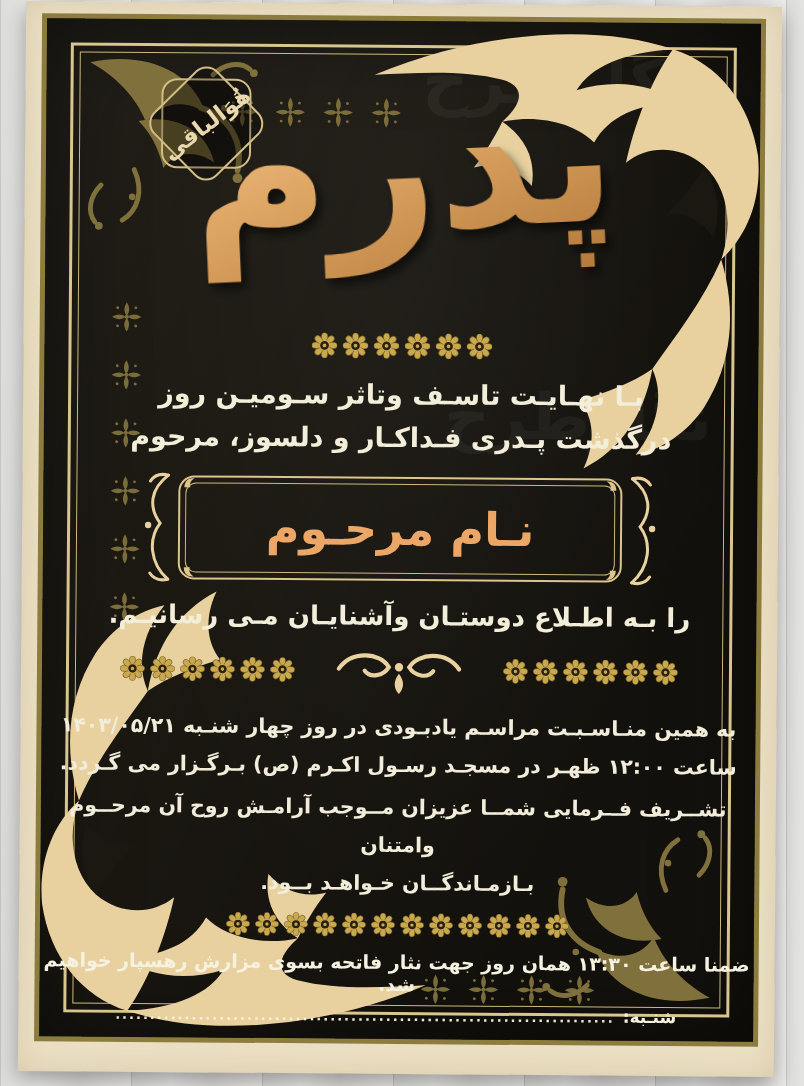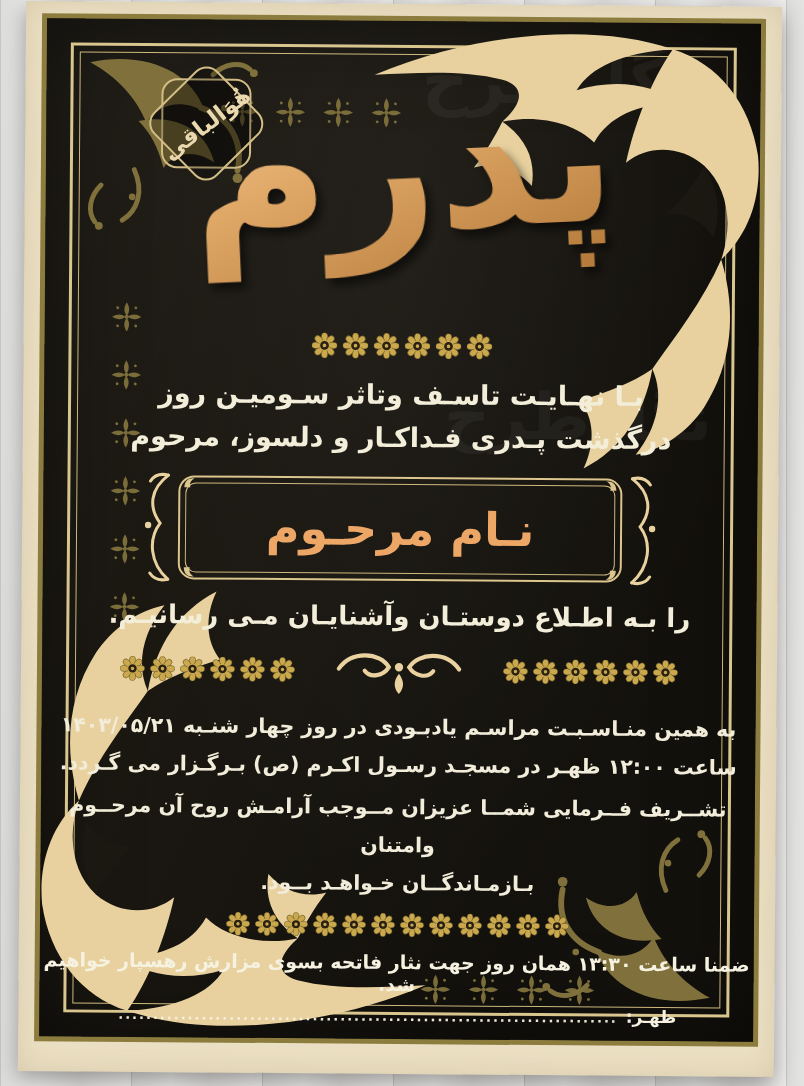--- a/index.html
+++ b/index.html
@@ -426,20 +426,20 @@
               <use href="#rosette"></use>
             </svg>
             <svg>
               <use href="#rosette"></use>
             </svg>
           </div>
 
         <div class="note">ضمنا ساعت ۱۳:۳۰ همان روز جهت نثار فاتحه بسوی مزارش رهسپار خواهیم شد.</div>
 
         <div class="address">
-          <span>ظهـر:</span>
+          <span>شنـبه:</span>
           <span class="dots">........................................................................................................</span>
         </div>
 
       </div>
     </div>
   </div>
 </div>
 
 </body></html>

